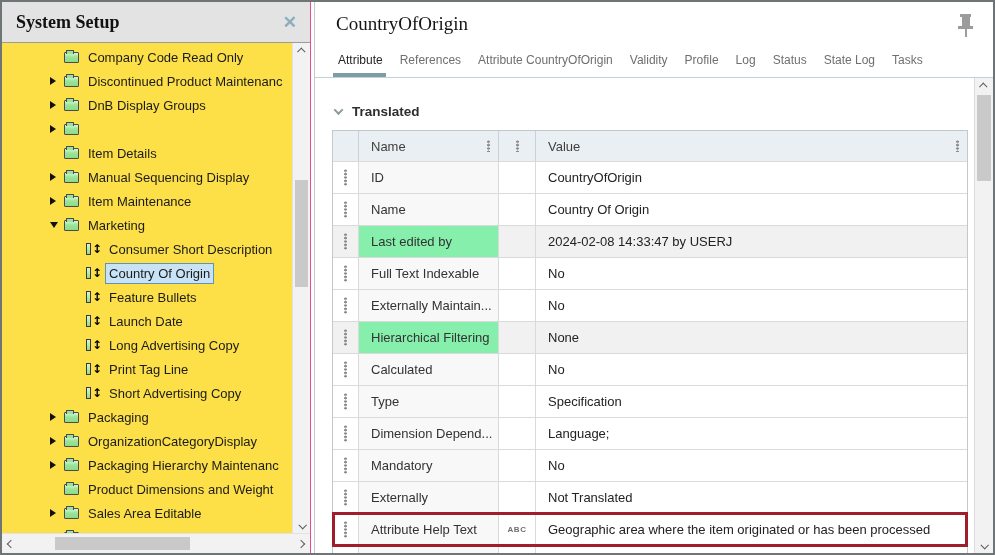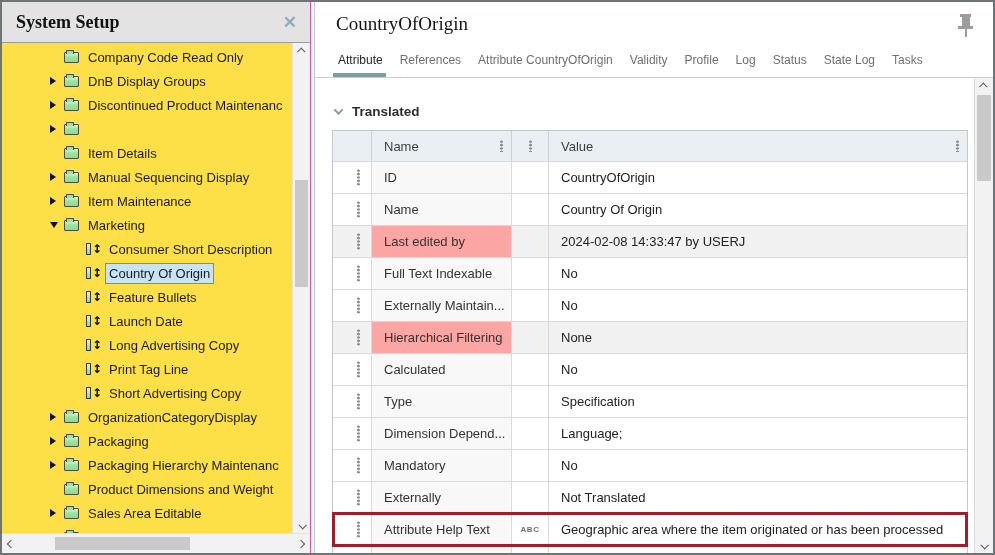--- a/index.html
+++ b/index.html
@@ -54,32 +54,32 @@
   .tab { font-size:12px; color:#6f6f6f; position:relative; cursor:pointer; white-space:nowrap; }
   .tab.active { color:#262626; }
   .tab.active::after { content:""; position:absolute; left:-5px; right:-3px; bottom:-10px; height:4px; background:#7e9ca6; }
 
   .content { position:relative; flex:1; overflow:hidden; padding:26px 0 0 17px; }
   .section-header { display:flex; align-items:center; gap:10px; margin-left:3px; cursor:pointer; }
   .desc-chev { width:7px; height:7px; border-left:2px solid #8a9aa2; border-bottom:2px solid #8a9aa2; transform:rotate(-45deg) translate(1px,-1px); }
   .section-title { font-size:13.5px; font-weight:bold; color:#2e2e2e; }
 
   .dtable { width:636px; margin-top:11px; border:1px solid #c2c9cc; }
-  .trow, .thead { display:flex; align-items:stretch; position:relative;padding-left:13px; }
+  .trow, .thead { display:flex; align-items:stretch; position:relative; }
   .thead { height:30px; background:#e9eff2; }
   .trow { height:32px; background:#fff; border-top:1px solid #dadada; }
   .trow.partial { height:32px; }
   .c-handle { width:26px; flex:0 0 26px; display:flex; align-items:center; justify-content:center; border-right:1px solid #dadada; }
   .c-name  { width:140px; flex:0 0 140px; display:flex; align-items:center; padding:0 8px 0 12px; border-right:1px solid #dadada; background:#f8f8f8; font-size:13px; color:#333; overflow:hidden; white-space:nowrap; }
   .c-abc   { width:37px; flex:0 0 37px; display:flex; align-items:center; justify-content:center; border-right:1px solid #dadada; }
   .c-value { flex:1; display:flex; align-items:center; padding:0 8px 0 12px; font-size:13px; color:#222; overflow:hidden; white-space:nowrap; }
   .thead .c-handle, .thead .c-name, .thead .c-abc { border-right:1px solid #c8d2d6; background:transparent; }
   .thead .c-name, .thead .c-value { justify-content:space-between; color:#3f3f3f; font-size:13px; }
   .trow.shaded { background:#f1f1f1; }
-  .trow.shaded .c-name { background:#fca5a5; }
+  .trow.shaded .c-name { background:#86efac; }
   .trow.hl::after { content:""; position:absolute; inset:-2px -1px; border:3px solid #a21d2a; pointer-events:none; z-index:3; }
   .dots { display:block; width:3px; height:17px; background-image:radial-gradient(circle at 1.5px 1.7px, #8c8c8c 1.1px, transparent 1.45px); background-size:3px 3.4px; }
   .dots.sm { height:12px; flex:0 0 3px; }
   .abc-glyph { font-size:8px; font-weight:bold; letter-spacing:0.5px; color:#6e6e6e; font-family:Liberation Sans, sans-serif; }
   .content .vscroll { border-left:1px solid #ddd; }
 </style>
 </head>
 <body>
 
 <div class="window">
@@ -94,34 +94,34 @@
         <div class="tree-item">
             <span class="arrow-box"></span>
             <span class="folder"></span>
             <span class="tree-label">Company Code Read Only</span>
           </div>
         <div class="tree-item">
             <span class="arrow-box">
               <i class="tri-r"></i>
             </span>
             <span class="folder"></span>
+            <span class="tree-label">Discontinued Product Maintenanc</span>
+          </div>
+        <div class="tree-item">
+            <span class="arrow-box">
+              <i class="tri-r"></i>
+            </span>
+            <span class="folder"></span>
             <span class="tree-label">DnB Display Groups</span>
           </div>
         <div class="tree-item">
             <span class="arrow-box">
               <i class="tri-r"></i>
             </span>
             <span class="folder"></span>
-            <span class="tree-label">Discontinued Product Maintenanc</span>
-          </div>
-        <div class="tree-item">
-            <span class="arrow-box">
-              <i class="tri-r"></i>
-            </span>
-            <span class="folder"></span>
           </div>
         <div class="tree-item">
             <span class="arrow-box"></span>
             <span class="folder"></span>
             <span class="tree-label">Item Details</span>
           </div>
         <div class="tree-item">
             <span class="arrow-box">
               <i class="tri-r"></i>
             </span>
@@ -189,28 +189,28 @@
               <span class="attr-bar"></span>
               <span class="attr-updown">↕</span>
             </span>
             <span class="tree-label">Short Advertising Copy</span>
           </div>
         <div class="tree-item">
             <span class="arrow-box">
               <i class="tri-r"></i>
             </span>
             <span class="folder"></span>
+            <span class="tree-label">Packaging</span>
+          </div>
+        <div class="tree-item">
+            <span class="arrow-box">
+              <i class="tri-r"></i>
+            </span>
+            <span class="folder"></span>
             <span class="tree-label">OrganizationCategoryDisplay</span>
-          </div>
-        <div class="tree-item">
-            <span class="arrow-box">
-              <i class="tri-r"></i>
-            </span>
-            <span class="folder"></span>
-            <span class="tree-label">Packaging</span>
           </div>
         <div class="tree-item">
             <span class="arrow-box">
               <i class="tri-r"></i>
             </span>
             <span class="folder"></span>
             <span class="tree-label">Packaging Hierarchy Maintenanc</span>
           </div>
         <div class="tree-item">
             <span class="arrow-box"></span>

